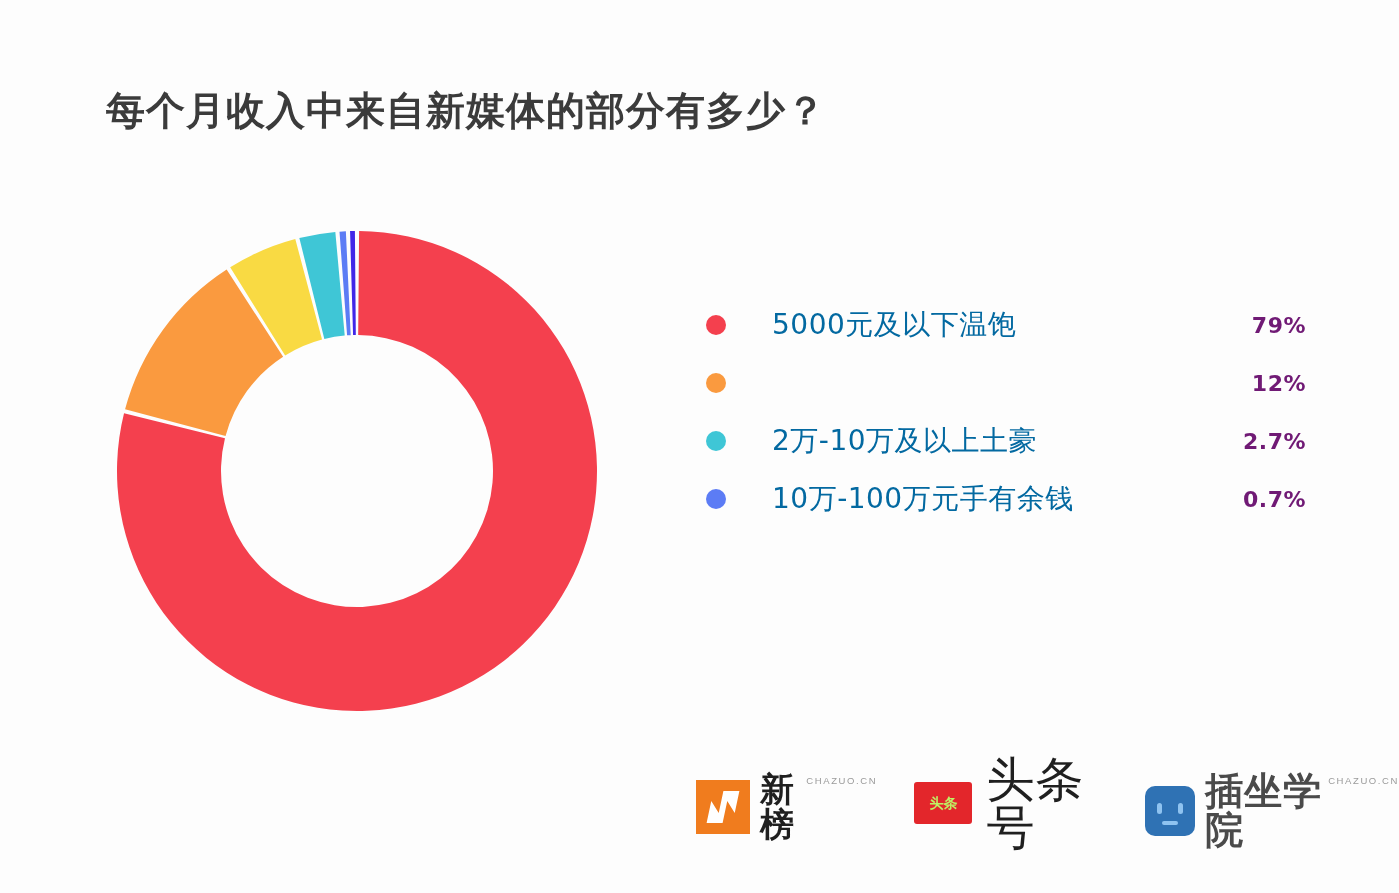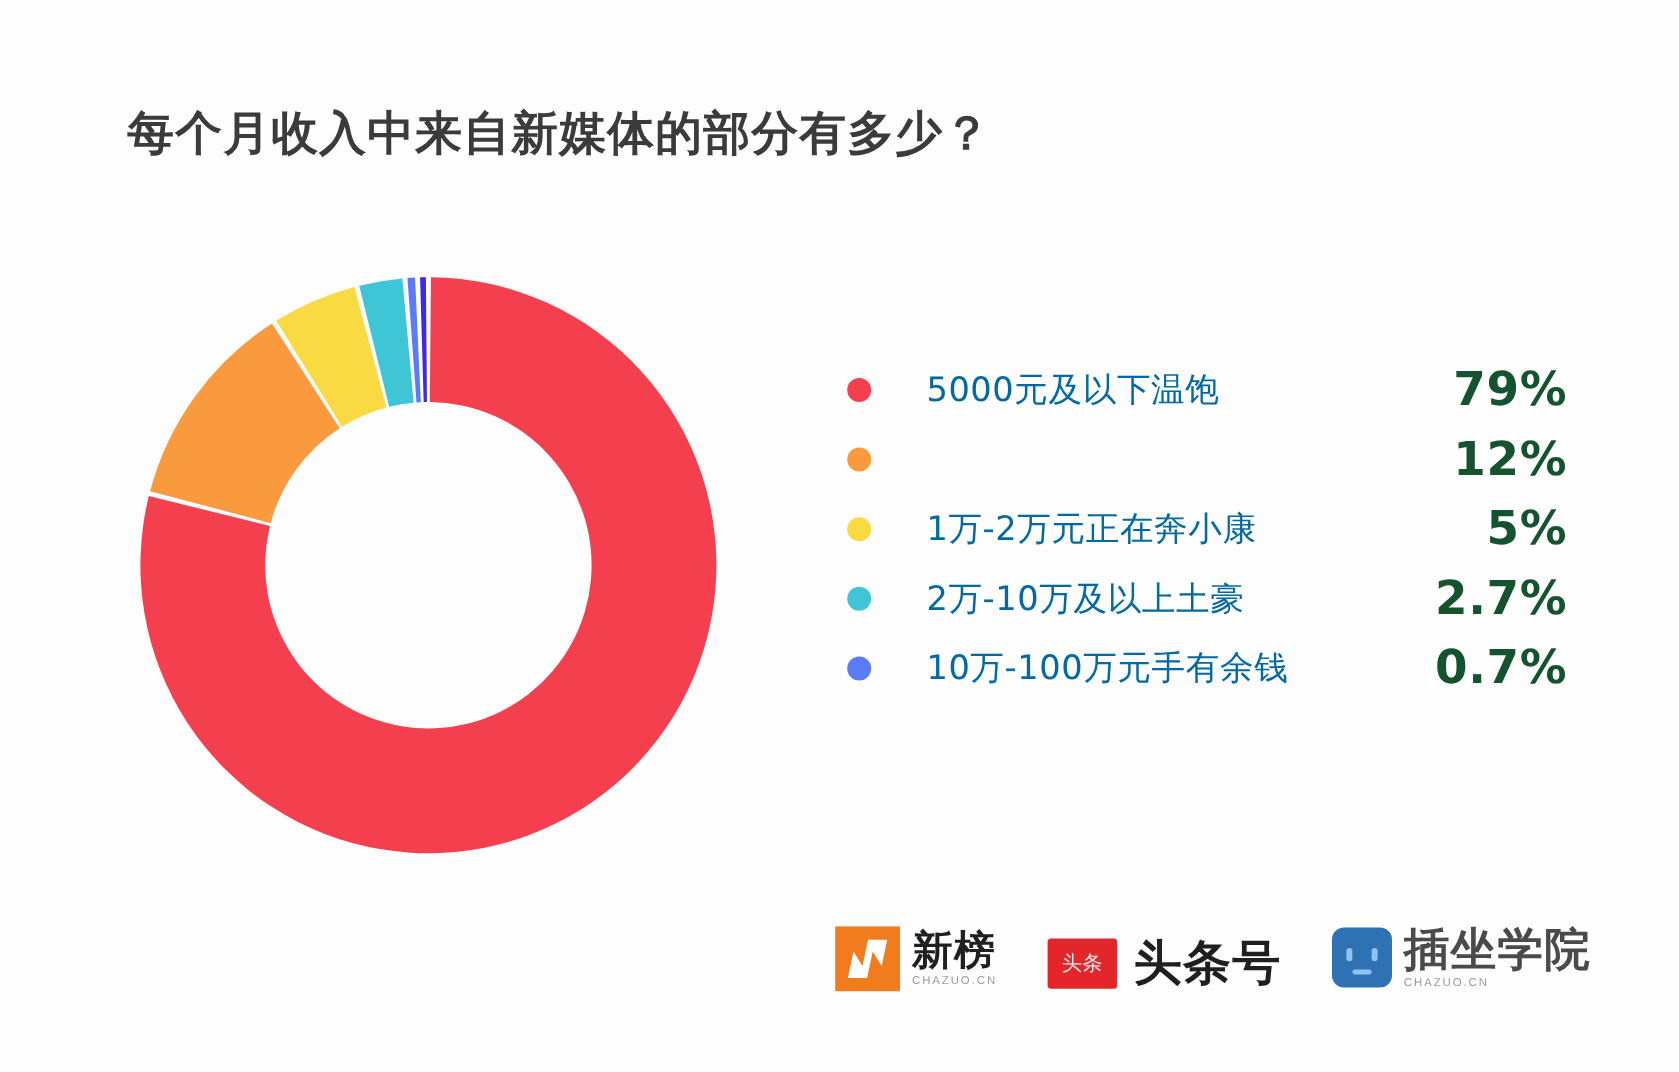--- a/index.html
+++ b/index.html
@@ -70,22 +70,22 @@
     color: #0369a1;
     white-space: nowrap;
     letter-spacing: 0.5px;
     font-family: "DejaVu Sans", "Liberation Sans", sans-serif;
   }
   .legend-value {
     position: absolute;
     right: 0px;
     top: 50%;
     transform: translateY(-50%);
-    font-size: 39px;
-    color: #14532d;
+    font-size: 22px;
+    color: #701a75;
     font-weight: bold;
     text-align: right;
     letter-spacing: 0.5px;
     font-family: "DejaVu Sans", "Liberation Sans", sans-serif;
   }
 
   
   #footer-logos {
     position: absolute;
     left: 696px;
@@ -113,21 +113,21 @@
     position: absolute;
     left: 50%;
     top: 50%;
     transform: translate(-50%, -50%) skewX(-12deg);
     width: 30px;
     height: 32px;
   }
   .logo-text-col {
     margin-left: 10px;
     display: flex;
-    flex-direction: column;
+    flex-direction: row;
     justify-content: center;
   }
   .logo-cn {
     font-size: 34px;
     font-weight: bold;
     color: #1f1f1f;
     line-height: 1.02;
     letter-spacing: 1px;
     font-family: "DejaVu Sans", "Liberation Sans", sans-serif;
   }
@@ -144,31 +144,31 @@
     width: 58px;
     height: 42px;
     background: #e3262b;
     border-radius: 3px;
     display: flex;
     align-items: center;
     justify-content: center;
     flex: 0 0 auto;
   }
   .mark-toutiao span {
-    color: #e5e5e5;
-    font-size: 17px;
-    font-weight: normal;
+    color: #bef264;
+    font-size: 14px;
+    font-weight: bold;
     letter-spacing: 0px;
     line-height: 1;
     font-family: "DejaVu Sans", "Liberation Sans", sans-serif;
   }
   .toutiao-cn {
     margin-left: 14px;
-    font-size: 40px;
-    font-weight: bold;
+    font-size: 48px;
+    font-weight: normal;
     color: #1f1f1f;
     letter-spacing: 1px;
     line-height: 1;
     font-family: "DejaVu Sans", "Liberation Sans", sans-serif;
   }
 
   
   .mark-chazuo {
     width: 50px;
     height: 50px;
@@ -230,25 +230,20 @@
       <div class="legend-row">
         <span class="legend-dot" style="background: rgb(244, 64, 78);"></span>
         <span class="legend-label">5000元及以下温饱</span>
         <span class="legend-value">79%</span>
       </div>
       <div class="legend-row">
         <span class="legend-dot" style="background: rgb(250, 154, 63);"></span>
         <span class="legend-value">12%</span>
       </div>
       <div class="legend-row">
-        <span class="legend-dot" style="background: rgb(249, 218, 67);"></span>
-        <span class="legend-label">1万-2万元正在奔小康</span>
-        <span class="legend-value">5%</span>
-      </div>
-      <div class="legend-row">
         <span class="legend-dot" style="background: rgb(63, 198, 214);"></span>
         <span class="legend-label">2万-10万及以上土豪</span>
         <span class="legend-value">2.7%</span>
       </div>
       <div class="legend-row">
         <span class="legend-dot" style="background: rgb(92, 124, 245);"></span>
         <span class="legend-label">10万-100万元手有余钱</span>
         <span class="legend-value">0.7%</span>
       </div>
     </div>

